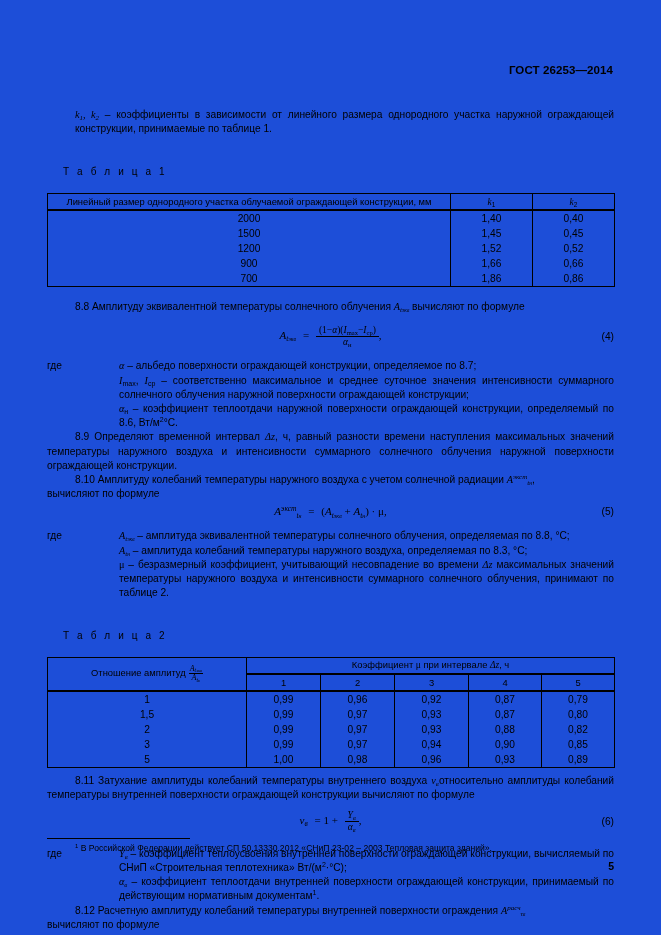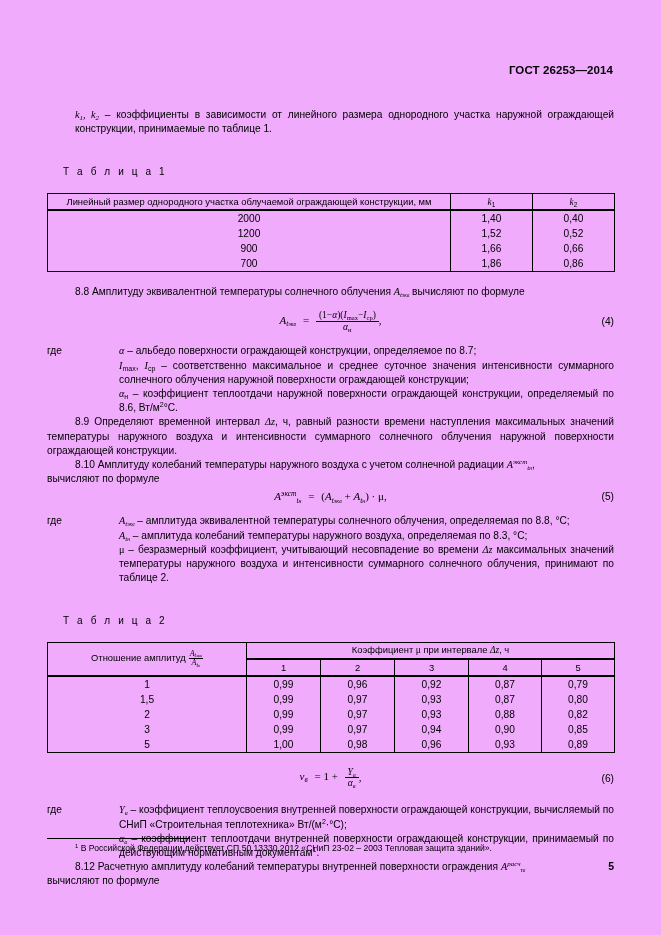--- a/index.html
+++ b/index.html
@@ -8,21 +8,21 @@
     background: #ffffff;
   }
   body {
     font-family: "Liberation Sans", sans-serif;
     color: #000000;
   }
   #page {
     position: relative;
     width: 661px;
     height: 935px;
-    background: #f0abfc;
+    background: #1d4ed8;
     overflow: hidden;
     box-sizing: border-box;
   }
   .content {
     position: absolute;
     left: 47px;
     top: 0;
     width: 567px;
   }
 
@@ -195,20 +195,25 @@
           <th class="t1-head-main">Линейный размер однородного участка облучаемой ограждающей конструкции, мм</th>
           <th><span class="m">k</span><sub>1</sub></th>
           <th><span class="m">k</span><sub>2</sub></th>
         </tr>
       </thead>
       <tbody>
         <tr>
           <td>2000</td>
           <td>1,40</td>
           <td>0,40</td>
+        </tr>
+        <tr>
+          <td>1500</td>
+          <td>1,45</td>
+          <td>0,45</td>
         </tr>
         <tr>
           <td>1200</td>
           <td>1,52</td>
           <td>0,52</td>
         </tr>
         <tr>
           <td>900</td>
           <td>1,66</td>
           <td>0,66</td>
@@ -339,20 +344,21 @@
           <td>1,00</td>
           <td>0,98</td>
           <td>0,96</td>
           <td>0,93</td>
           <td>0,89</td>
         </tr>
       </tbody>
     </table>
 
     <div style="height:6px"></div>
+    <p class="para indent"><span>8.11 Затухание амплитуды колебаний температуры внутреннего воздуха </span><span class="m">ν<sub>в</sub></span><span>относительно амплитуды колебаний температуры внутренней поверхности ограждающей конструкции вычисляют по формуле</span></p>
 
     <div style="height:8px"></div>
     <div class="formula-row">
       <span class="m">ν<sub>в</sub></span>
       <span style="font-style:normal;padding:0 4px">= 1 +</span>
       <span class="bigfrac">
         <span class="num m">Y<sub>в</sub></span>
         <span class="den m">α<sub>в</sub></span>
       </span><span style="font-style:normal">,</span>
       <span class="eqno">(6)</span>

